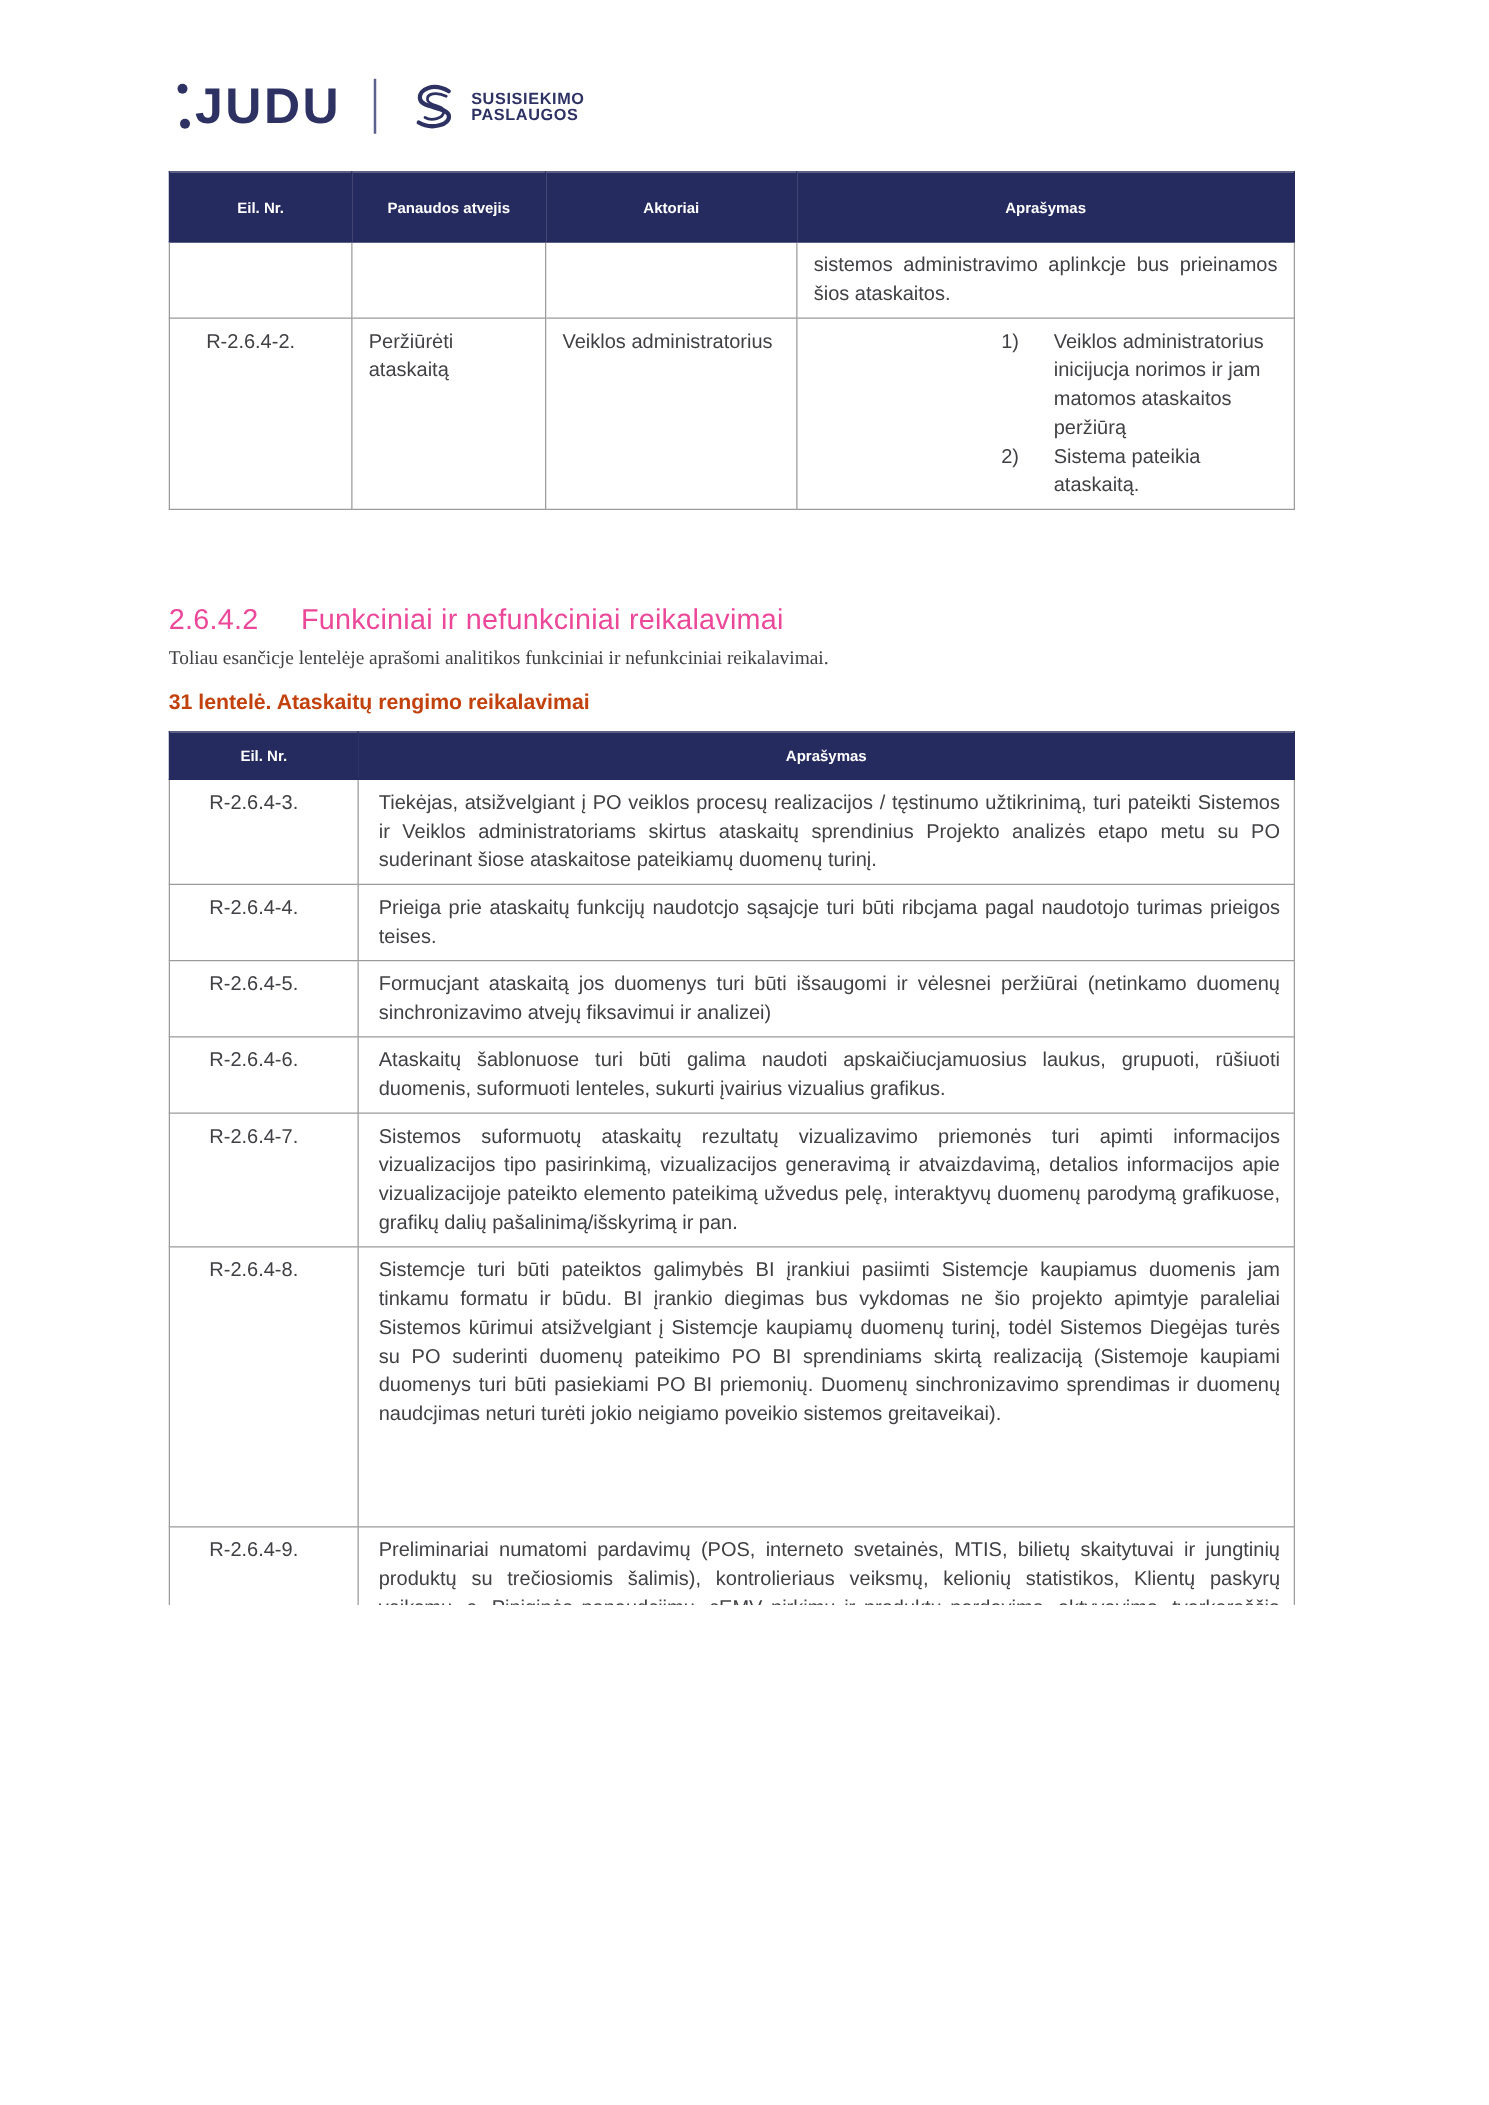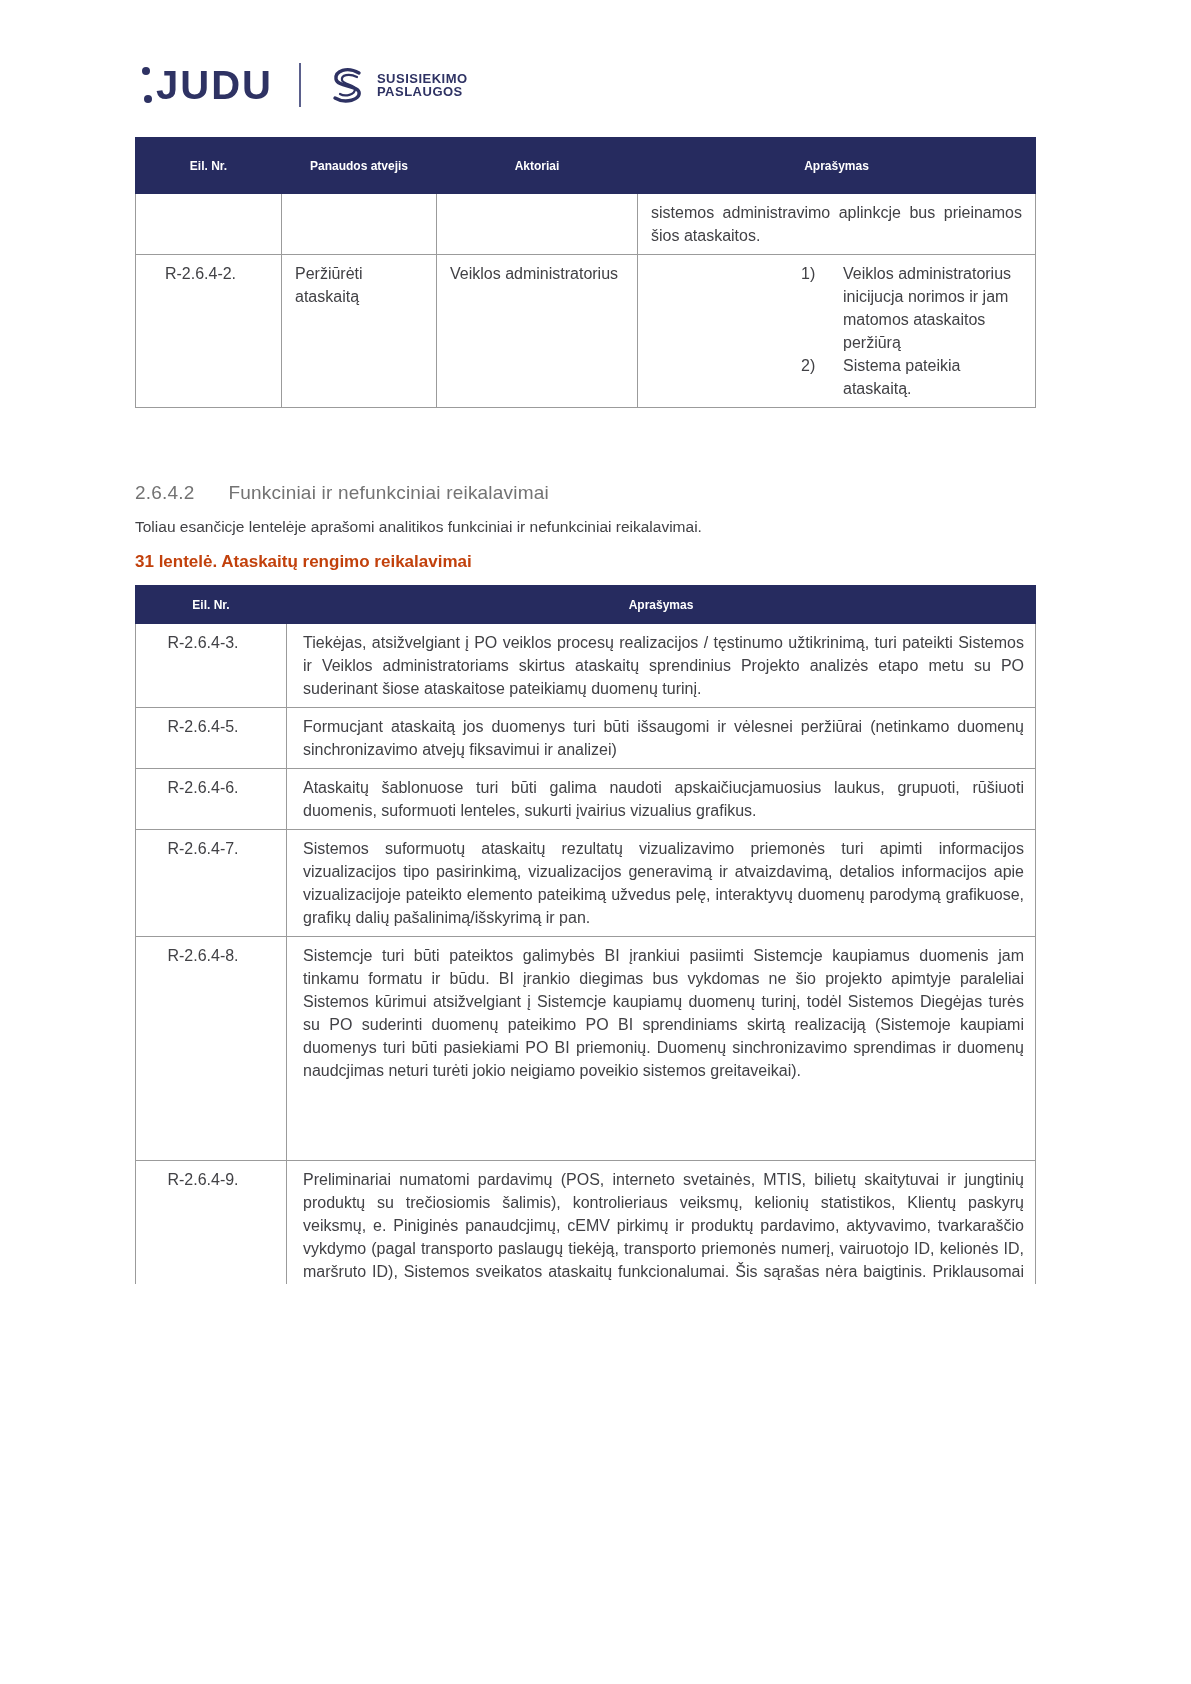--- a/index.html
+++ b/index.html
@@ -56,26 +56,26 @@
 
   
   .uc-list { margin-left: 150px; }
   .uc-item { display: flex; }
   .uc-marker { width: 42px; flex: 0 0 42px; }
   .uc-text { flex: 1; }
 
   
   .section-heading {
     position: absolute; top: 482px; left: 0; margin: 0;
-    font-size: 19px; font-weight: 400; color: #737373; letter-spacing: 0.2px;
+    font-size: 23px; font-weight: 400; color: #ec4899; letter-spacing: 0.2px;
   }
   .section-heading .sec-num { margin-right: 34px; }
   .intro {
     position: absolute; top: 518px; left: 0; margin: 0;
-    font-size: 15.5px; color: #414145;
+    font-size: 15.5px; color: #414145; font-family: Liberation Serif, serif;
   }
   .table-caption {
     position: absolute; top: 552px; left: 0; margin: 0;
     font-size: 17px; font-weight: 700; color: #c2410c;
   }
 
   
   .page-footer {
     position: absolute; left: 0; right: 0; top: 1572px;
     font-size: 14px; color: #7c6d60;
@@ -167,20 +167,24 @@
           <th>Eil. Nr.</th>
           <th>Aprašymas</th>
         </tr>
       </thead>
       <tbody>
         <tr>
           <td class="cell-id">R-2.6.4-3.</td>
           <td class="cell-desc">Tiekėjas, atsižvelgiant į PO veiklos procesų realizacijos / tęstinumo užtikrinimą, turi pateikti Sistemos ir Veiklos administratoriams skirtus ataskaitų sprendinius Projekto analizės etapo metu su PO suderinant šiose ataskaitose pateikiamų duomenų turinį.</td>
         </tr>
         <tr>
+          <td class="cell-id">R-2.6.4-4.</td>
+          <td class="cell-desc">Prieiga prie ataskaitų funkcijų naudotcjo sąsajcje turi būti ribcjama pagal naudotojo turimas prieigos teises.</td>
+        </tr>
+        <tr>
           <td class="cell-id">R-2.6.4-5.</td>
           <td class="cell-desc">Formucjant ataskaitą jos duomenys turi būti išsaugomi ir vėlesnei peržiūrai (netinkamo duomenų sinchronizavimo atvejų fiksavimui ir analizei)</td>
         </tr>
         <tr>
           <td class="cell-id">R-2.6.4-6.</td>
           <td class="cell-desc">Ataskaitų šablonuose turi būti galima naudoti apskaičiucjamuosius laukus, grupuoti, rūšiuoti duomenis, suformuoti lenteles, sukurti įvairius vizualius grafikus.</td>
         </tr>
         <tr>
           <td class="cell-id">R-2.6.4-7.</td>
           <td class="cell-desc">Sistemos suformuotų ataskaitų rezultatų vizualizavimo priemonės turi apimti informacijos vizualizacijos tipo pasirinkimą, vizualizacijos generavimą ir atvaizdavimą, detalios informacijos apie vizualizacijoje pateikto elemento pateikimą užvedus pelę, interaktyvų duomenų parodymą grafikuose, grafikų dalių pašalinimą/išskyrimą ir pan.</td>

